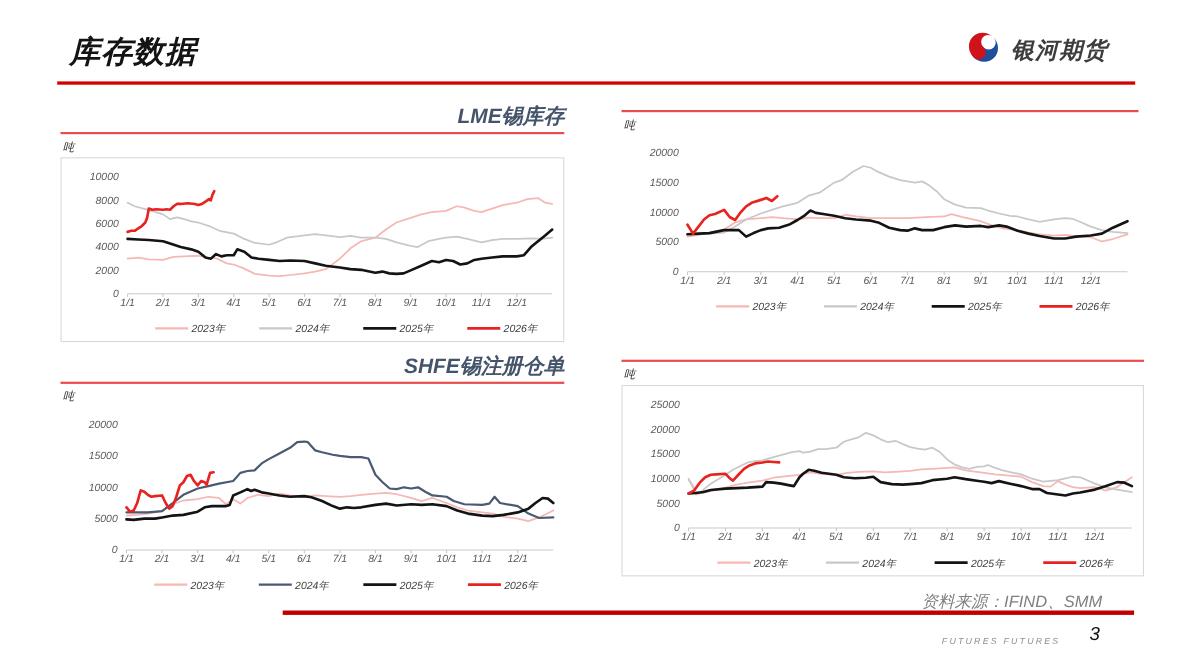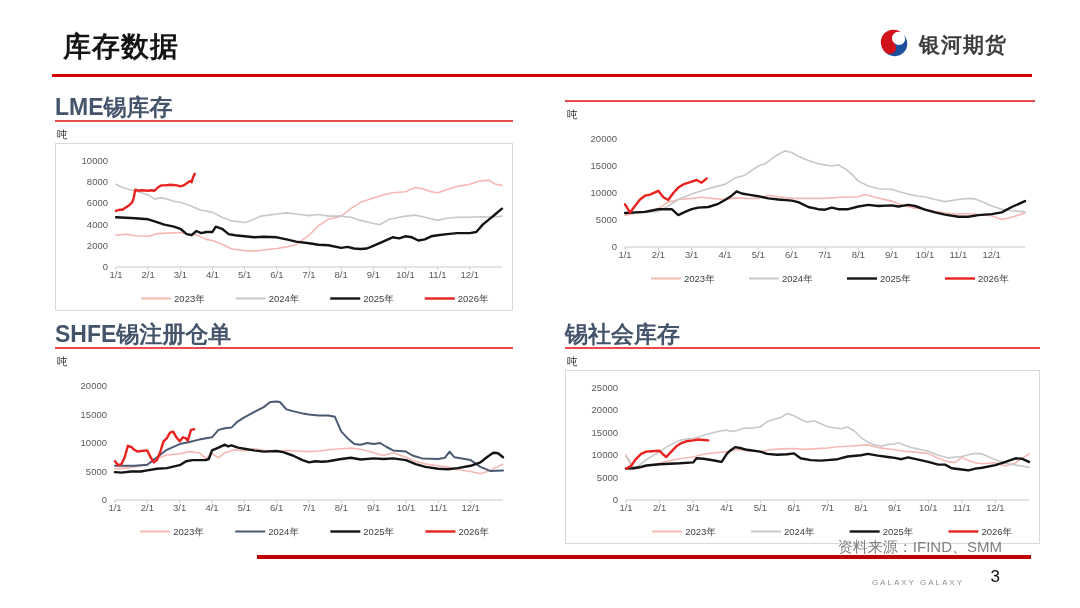--- a/index.html
+++ b/index.html
@@ -1,31 +1,31 @@
 <!DOCTYPE html>
 <html style="--header-rule: #d40000; --chart-title: #44546a; --chart-rule: #e84c4c; --footer-bar: #c00000; --logo-blue: #1c4f9c; --logo-red: #d0121a;"><head>
 <meta charset="utf-8">
 <style>
   html,body { margin:0; padding:0; background:#ffffff; }
   body { font-family:"Liberation Sans","DejaVu Sans",sans-serif; }
-  .slide { position:relative; width:1052px; height:608px; background:#fff; overflow:hidden; }
+  .slide { position:relative; width:1052px; height:608px; background:#fff; overflow:hidden;font-style:italic; }
 
   .page-title { position:absolute; left:63px; top:28px; font-size:28px; font-weight:bold; color:#141414; letter-spacing:1px; }
   .header-rule { position:absolute; left:52px; top:74px; width:980px; height:3px; background:var(--header-rule,#d40000); }
 
   .logo { position:absolute; top:26px; right:45px; display:flex; align-items:center; gap:8px; }
   .logo-text { font-size:21px; font-weight:bold; color:#3d3d3d; letter-spacing:1px; }
 
   .chart { position:absolute; }
   #chart-0 { left:55px;  top:97px;  width:458px; }
   #chart-1 { left:565px; top:97px;  width:470px; }
   #chart-2 { left:55px;  top:324px; width:458px; }
   #chart-3 { left:565px; top:324px; width:475px; }
 
-  .c-title { font-size:23px; font-weight:bold; color:var(--chart-title,#44546a); text-align:left; line-height:20px; }
+  .c-title { font-size:19px; font-weight:bold; color:var(--chart-title,#44546a); text-align:right; line-height:20px; }
   .c-rule  { height:2px; background:var(--chart-rule,#e84c4c); margin-top:3px; }
   .c-unit  { font-size:10.5px; color:#262626; margin:6px 0 3px 2px; line-height:12px; }
   .c-plotbox { position:relative; margin-top:2px; }
   .c-plotbox.boxed { border:1px solid #d9d9d9; }
   #chart-0 .c-plotbox { height:166px; }
   #chart-1 .c-plotbox { height:166px; }
   #chart-2 .c-plotbox { height:172px; }
   #chart-3 .c-plotbox { height:172px; }
   .c-plotbox svg { display:block; width:100%; height:100%; }
 
@@ -204,21 +204,20 @@
           <text x="213.28" y="165" font-size="9.5" fill="#404040">2024年</text>
           <line x1="275.34" y1="161.5" x2="305.34" y2="161.5" stroke="#141414" stroke-width="2.4"></line>
           <text x="308.34" y="165" font-size="9.5" fill="#404040">2025年</text>
           <line x1="370.40000000000003" y1="161.5" x2="400.40000000000003" y2="161.5" stroke="#e8231f" stroke-width="2.4"></line>
           <text x="403.40000000000003" y="165" font-size="9.5" fill="#404040">2026年</text>
         </svg>
     </div>
   </div>
 
   <div class="chart" id="chart-3">
-    <div class="c-title">锡社会库存</div>
     <div class="c-rule"></div>
     <div class="c-unit">吨</div>
     <div class="c-plotbox boxed">
       <svg id="plot-3" viewBox="0 0 473 170">
           <text x="52" y="131" text-anchor="end" font-size="9.5" fill="#595959">0</text>
           <text x="52" y="108.6" text-anchor="end" font-size="9.5" fill="#595959">5000</text>
           <text x="52" y="86.19999999999999" text-anchor="end" font-size="9.5" fill="#595959">10000</text>
           <text x="52" y="63.8" text-anchor="end" font-size="9.5" fill="#595959">15000</text>
           <text x="52" y="41.39999999999999" text-anchor="end" font-size="9.5" fill="#595959">20000</text>
           <text x="52" y="19" text-anchor="end" font-size="9.5" fill="#595959">25000</text>
@@ -258,16 +257,16 @@
           <line x1="283.66499999999996" y1="159.5" x2="313.66499999999996" y2="159.5" stroke="#141414" stroke-width="2.4"></line>
           <text x="316.66499999999996" y="163" font-size="9.5" fill="#404040">2025年</text>
           <line x1="382.40000000000003" y1="159.5" x2="412.40000000000003" y2="159.5" stroke="#e8231f" stroke-width="2.4"></line>
           <text x="415.40000000000003" y="163" font-size="9.5" fill="#404040">2026年</text>
         </svg>
     </div>
   </div>
 
   <div class="source-note">资料来源：IFIND、SMM</div>
   <div class="footer-rule"></div>
-  <div class="footer-brand">GALAXY GALAXY</div>
+  <div class="footer-brand">FUTURES FUTURES</div>
   <div class="page-number">3</div>
 
 </div>
 
 </body></html>

